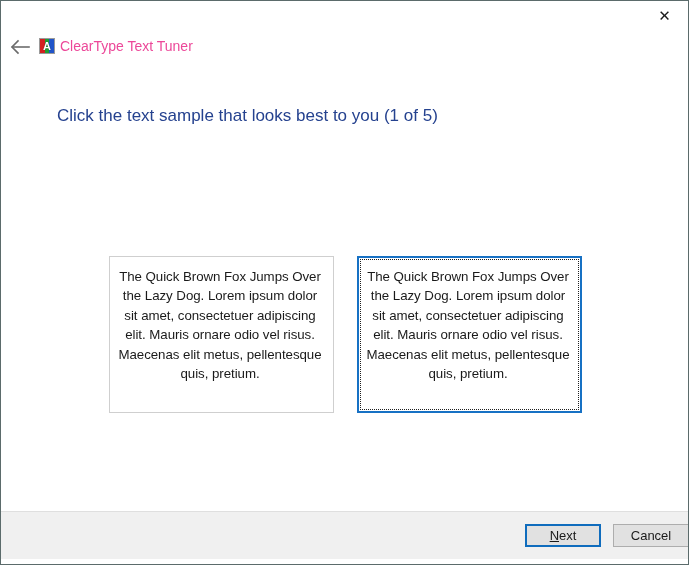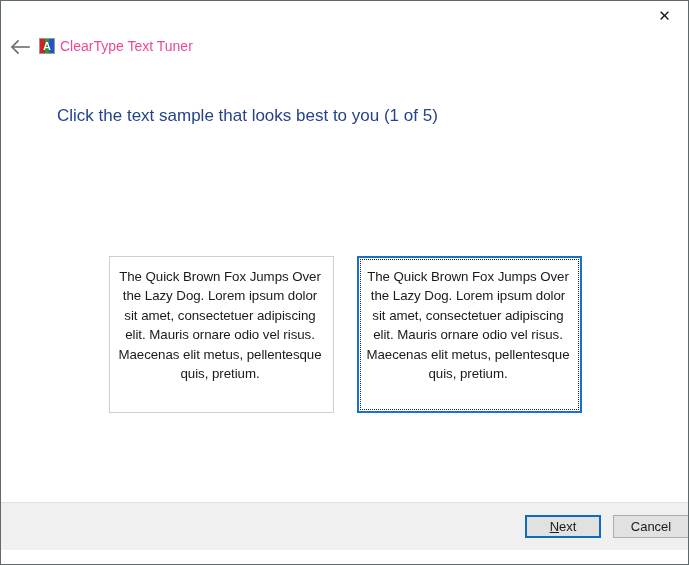--- a/index.html
+++ b/index.html
@@ -171,21 +171,21 @@
   .sample-panel.selected .sample-text {
     left: 5px;
     top: 9px;
   }
 
   
   #footer {
     position: absolute;
     left: 0;
     right: 0;
-    bottom: 14px;
+    bottom: 5px;
     height: 47px;
     background: #f0f0f0;
     border-top: 1px solid #dfdfdf;
   }
   .dlg-button {
     position: absolute;
     top: 12px;
     height: 23px;
     box-sizing: border-box;
     background: #e1e1e1;

